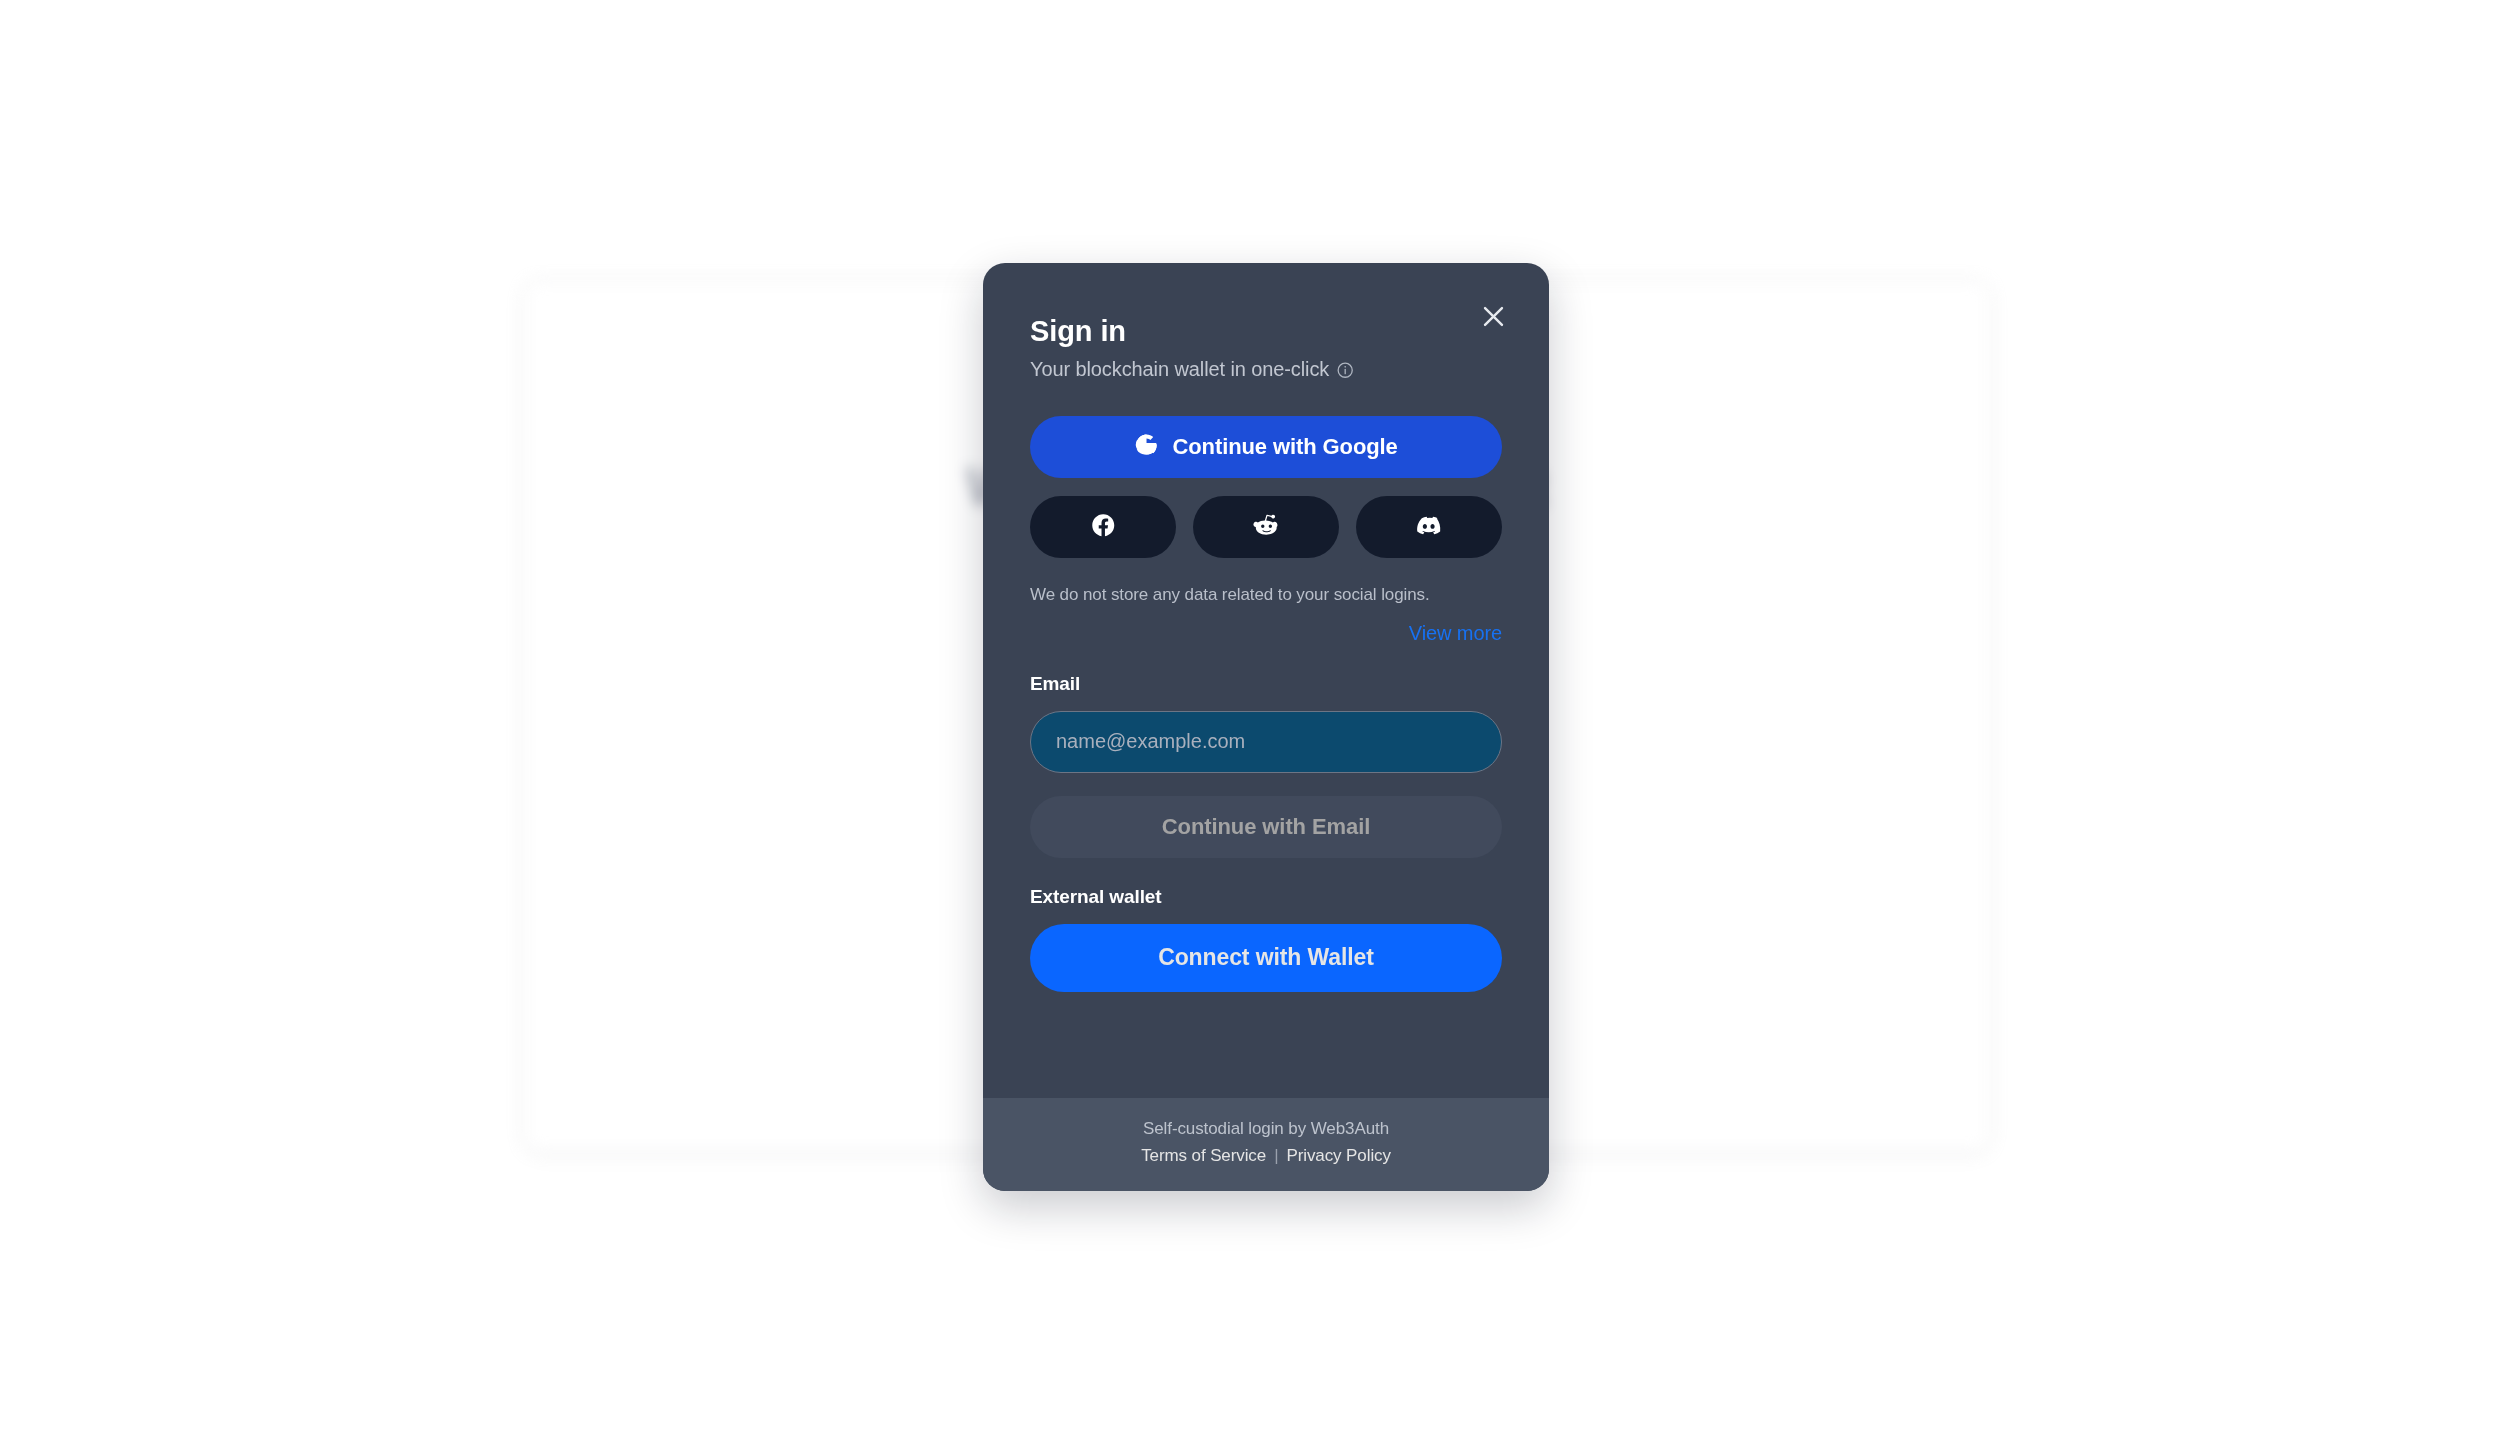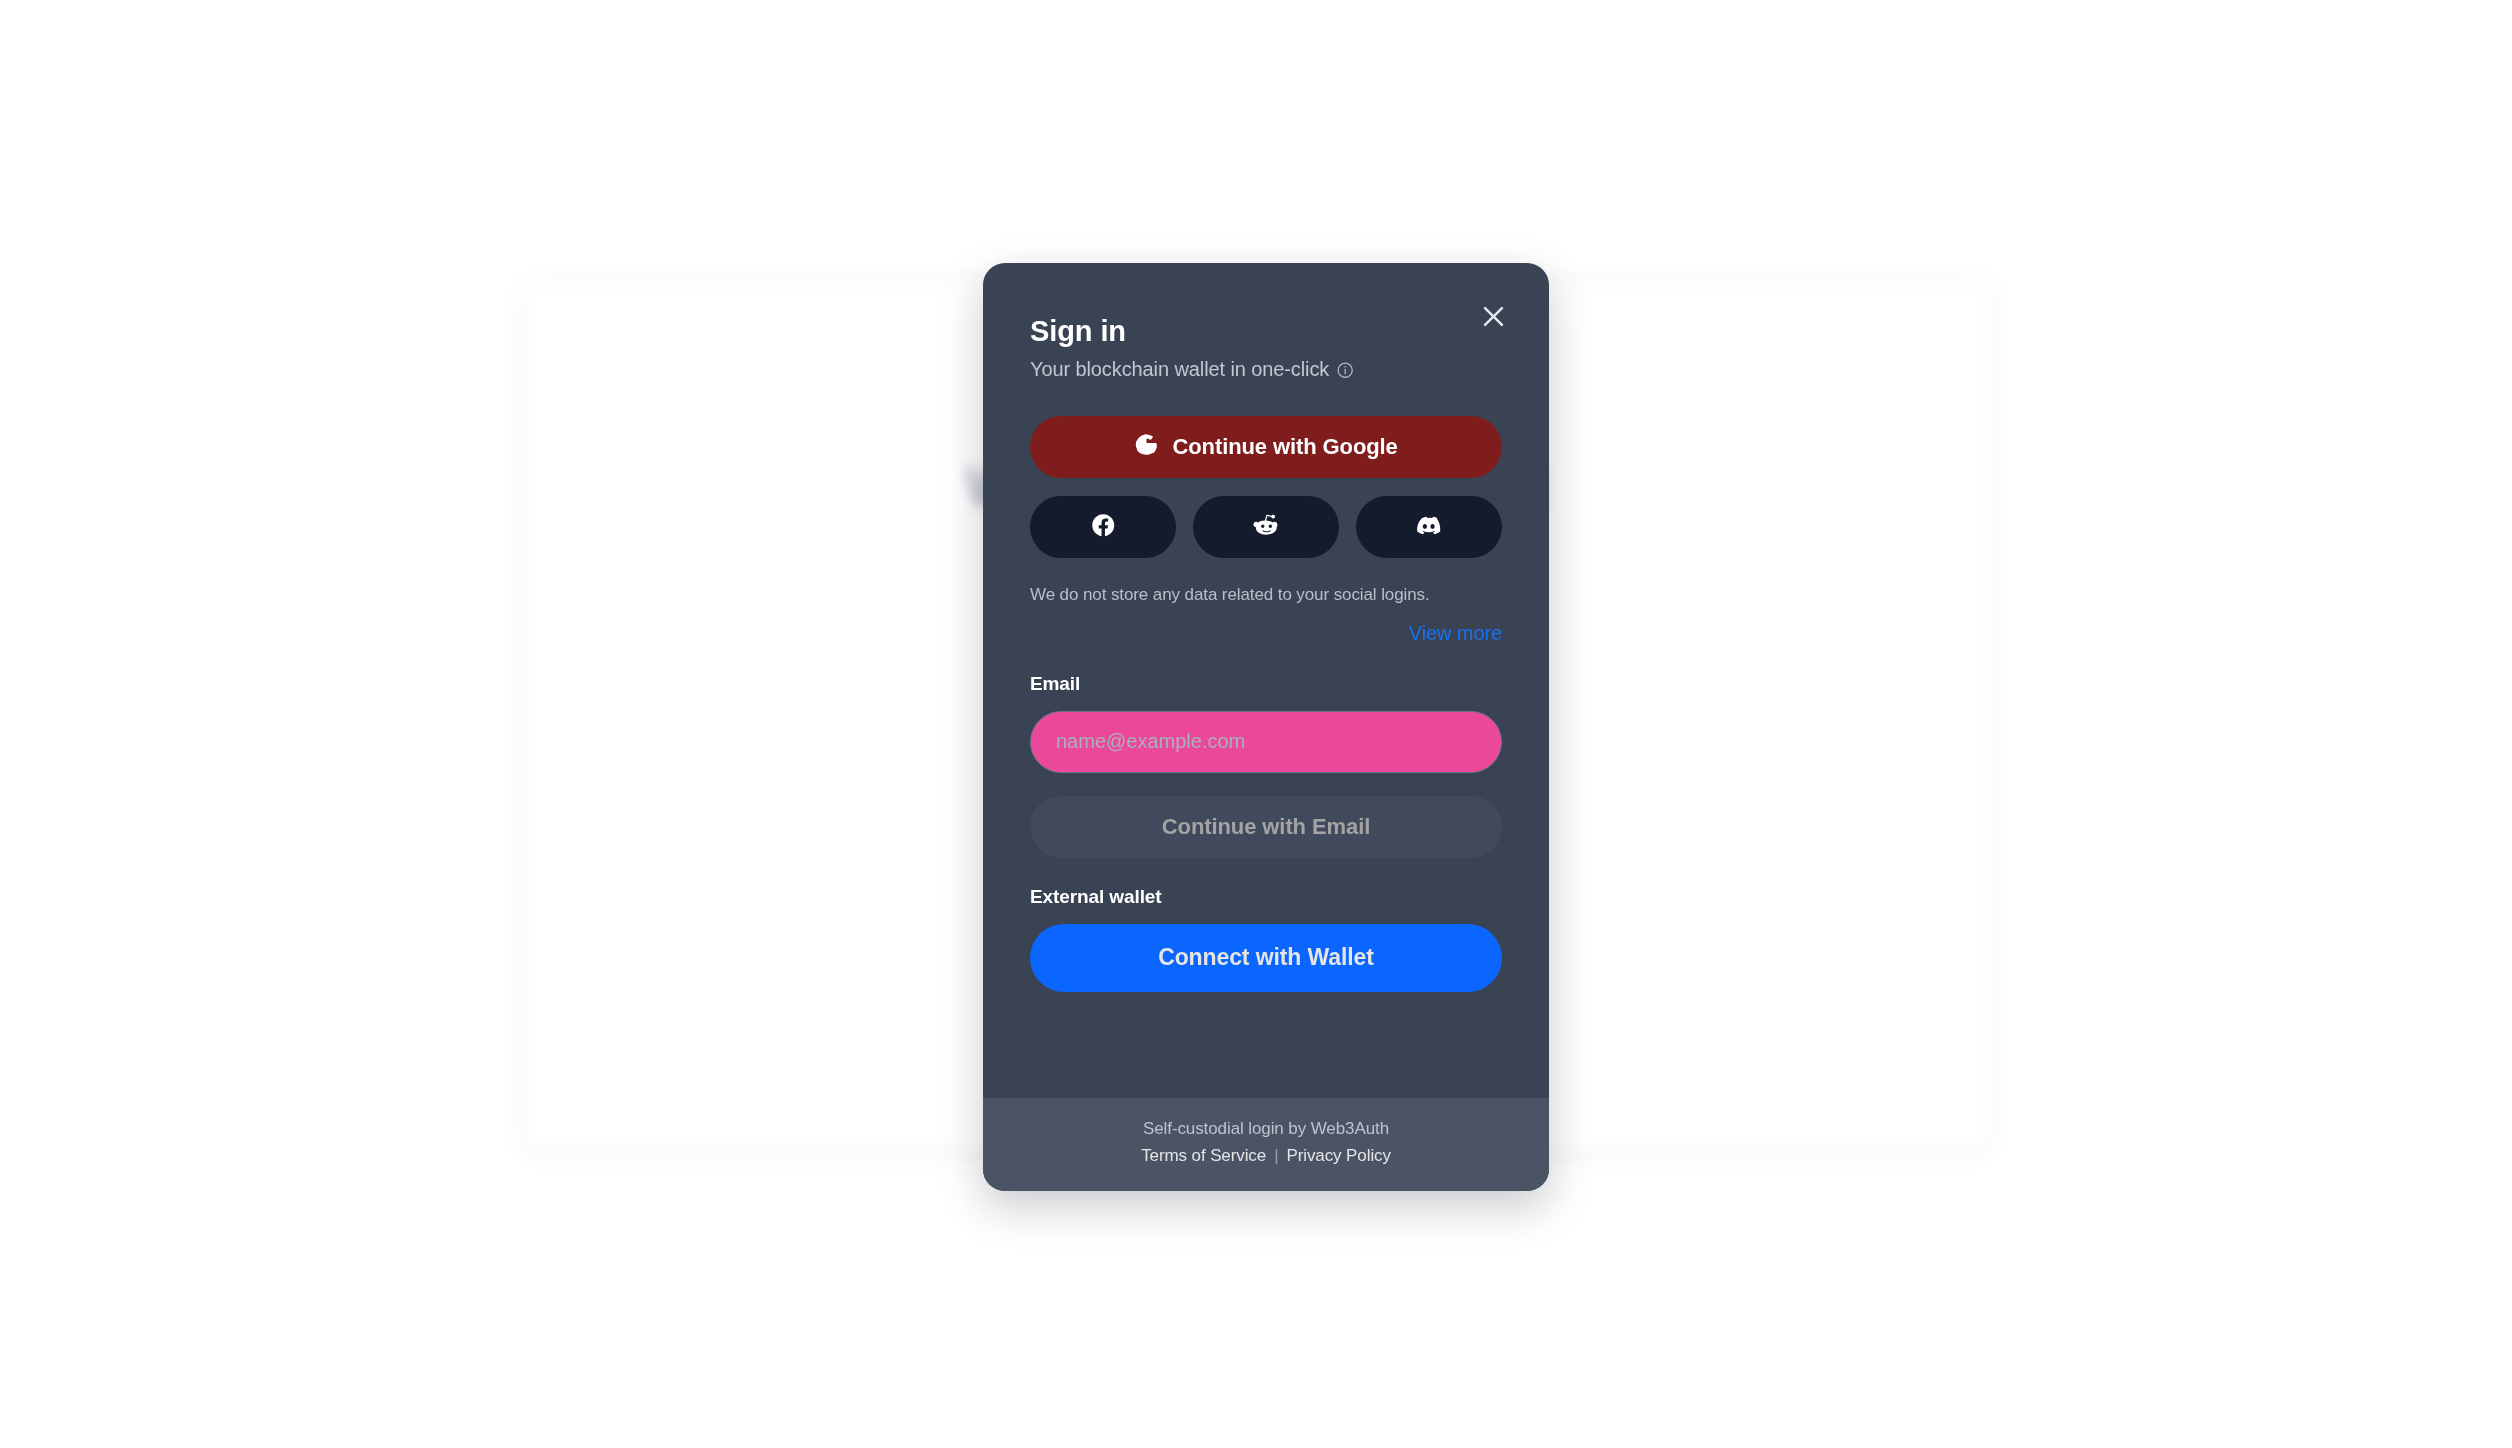--- a/index.html
+++ b/index.html
@@ -110,21 +110,21 @@
     font-size: 20px;
     color: #c2c7d1;
     letter-spacing: -0.1px;
   }
   .info-icon { display: flex; align-items: center; }
 
   .google-btn {
     margin-top: 35px;
     width: 100%;
     height: 62px;
-    background: #7f1d1d;
+    background: #1d4ed8;
     border: none;
     border-radius: 31px;
     color: #ffffff;
     font-size: 22px;
     font-weight: 700;
     letter-spacing: -0.1px;
     display: flex;
     align-items: center;
     justify-content: center;
     gap: 13.2px;
@@ -175,21 +175,21 @@
     font-weight: 700;
     color: #ffffff;
     letter-spacing: -0.1px;
   }
 
   .email-input {
     margin-top: 16px;
     width: 100%;
     height: 62px;
     box-sizing: border-box;
-    background: #ec4899;
+    background: #0c4a6e;
     border: 1.5px solid #6c7585;
     border-radius: 31px;
     padding: 0 25px;
     font-size: 20px;
     color: #ffffff;
     font-family: inherit;
     outline: none;
   }
   .email-input::placeholder { color: #a9b0bd; }
 

